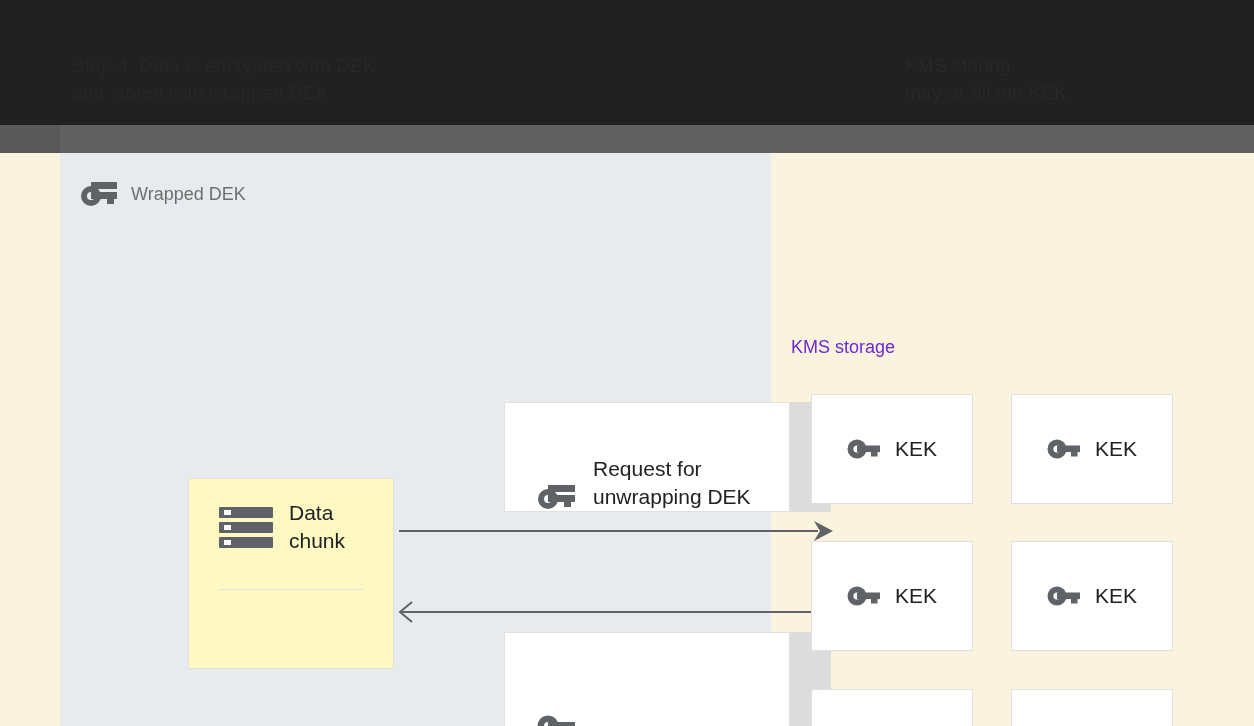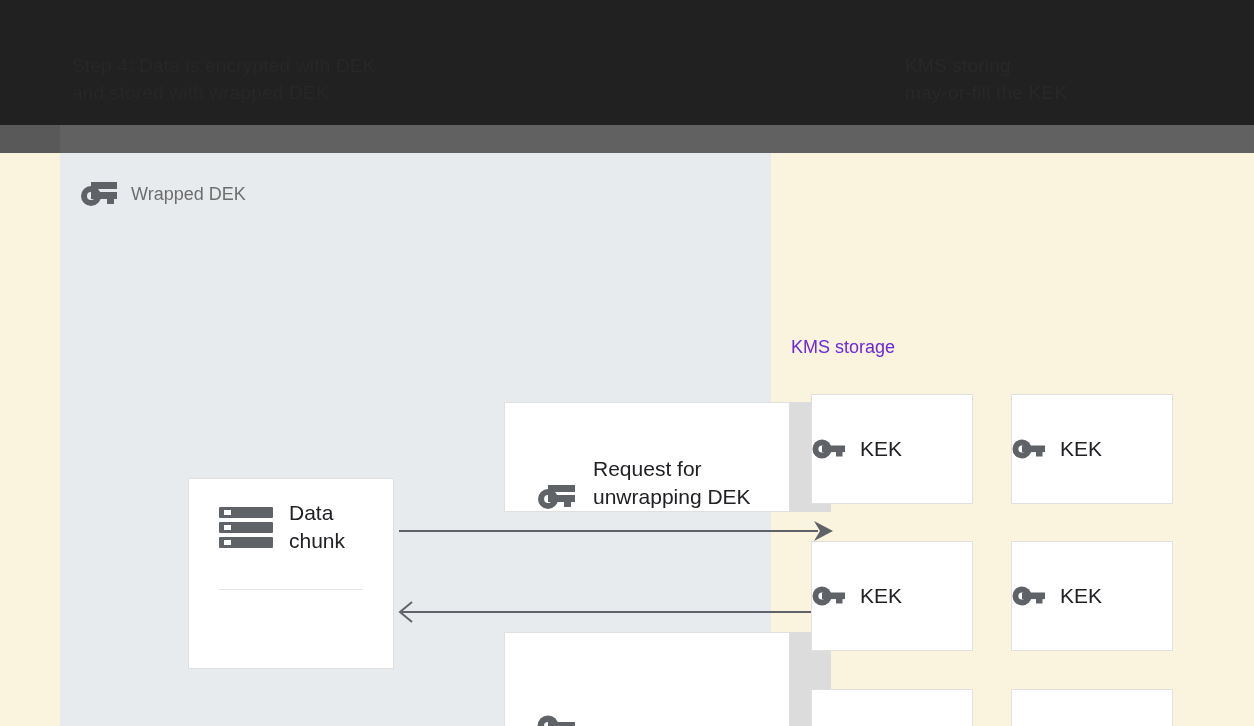--- a/index.html
+++ b/index.html
@@ -136,21 +136,21 @@
     font-size: 21px;
     line-height: 28px;
     white-space: pre-line;
   }
 
   
   #card-data-chunk {
     position: absolute;
     left: 128px; top: 325px;
     width: 206px; height: 191px;
-    background: #ffffff;
+    background: #fef9c3;
     border: 1px solid #e0e0e0;
     box-sizing: border-box;
   }
   #data-chunk-row {
     position: absolute;
     left: 0; top: 20px;
     width: 100%;
     display: flex;
     align-items: center;
   }
@@ -199,21 +199,21 @@
   #arrow-from-kms { left: 330px; top: 446px; width: 445px; height: 26px; }
 
   
   .kek-box {
     position: absolute;
     background: #ffffff;
     border: 1px solid #e0e0e0;
     box-sizing: border-box;
     display: flex;
     align-items: center;
-    justify-content: flex-start;
+    justify-content: center;
     width: 162px;
     height: 110px;
   }
   .kek-icon {
     flex: 0 0 auto;
     width: 34px; height: 26px;
     margin-right: 14px;
   }
   .kek-label {
     color: #202124;

